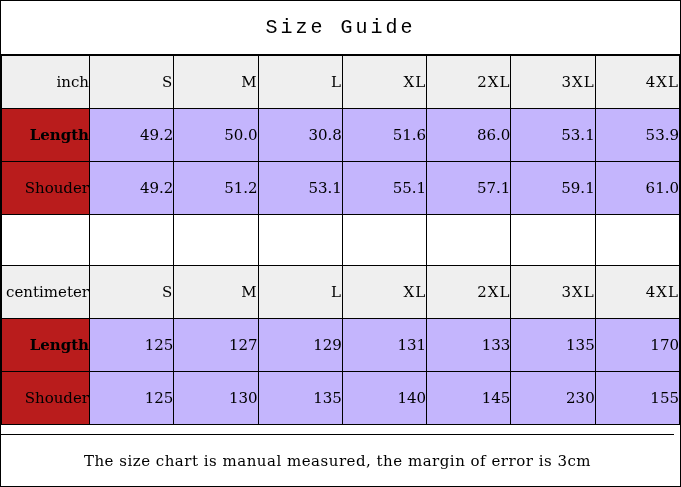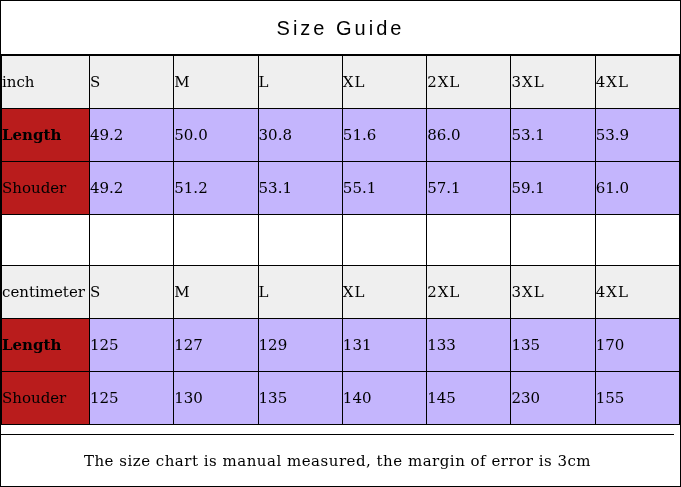--- a/index.html
+++ b/index.html
@@ -18,33 +18,33 @@
     border: 1px solid #000000;
     position: relative;
     overflow: hidden;
   }
   .title {
     height: 54px;
     line-height: 54px;
     text-align: center;
     font-size: 20px;
     letter-spacing: 3px;
-    font-family: Liberation Sans, sans-serif;
+    font-family: Liberation Mono, monospace;
     color: #000000;
     border-bottom: 1px solid #000000;
     box-sizing: border-box;
   }
   table.size-table {
     width: 100%;
     border-collapse: collapse;
     table-layout: fixed;
   }
   table.size-table td {
     border: 1px solid #000000;
-    text-align: left;
+    text-align: right;
     vertical-align: middle;
     font-size: 15px;
     color: #000000;
     font-family: "DejaVu Serif", serif;
     padding: 0;
   }
   td.unit-cell {
     background: #efefef;
     font-size: 15px;
   }

